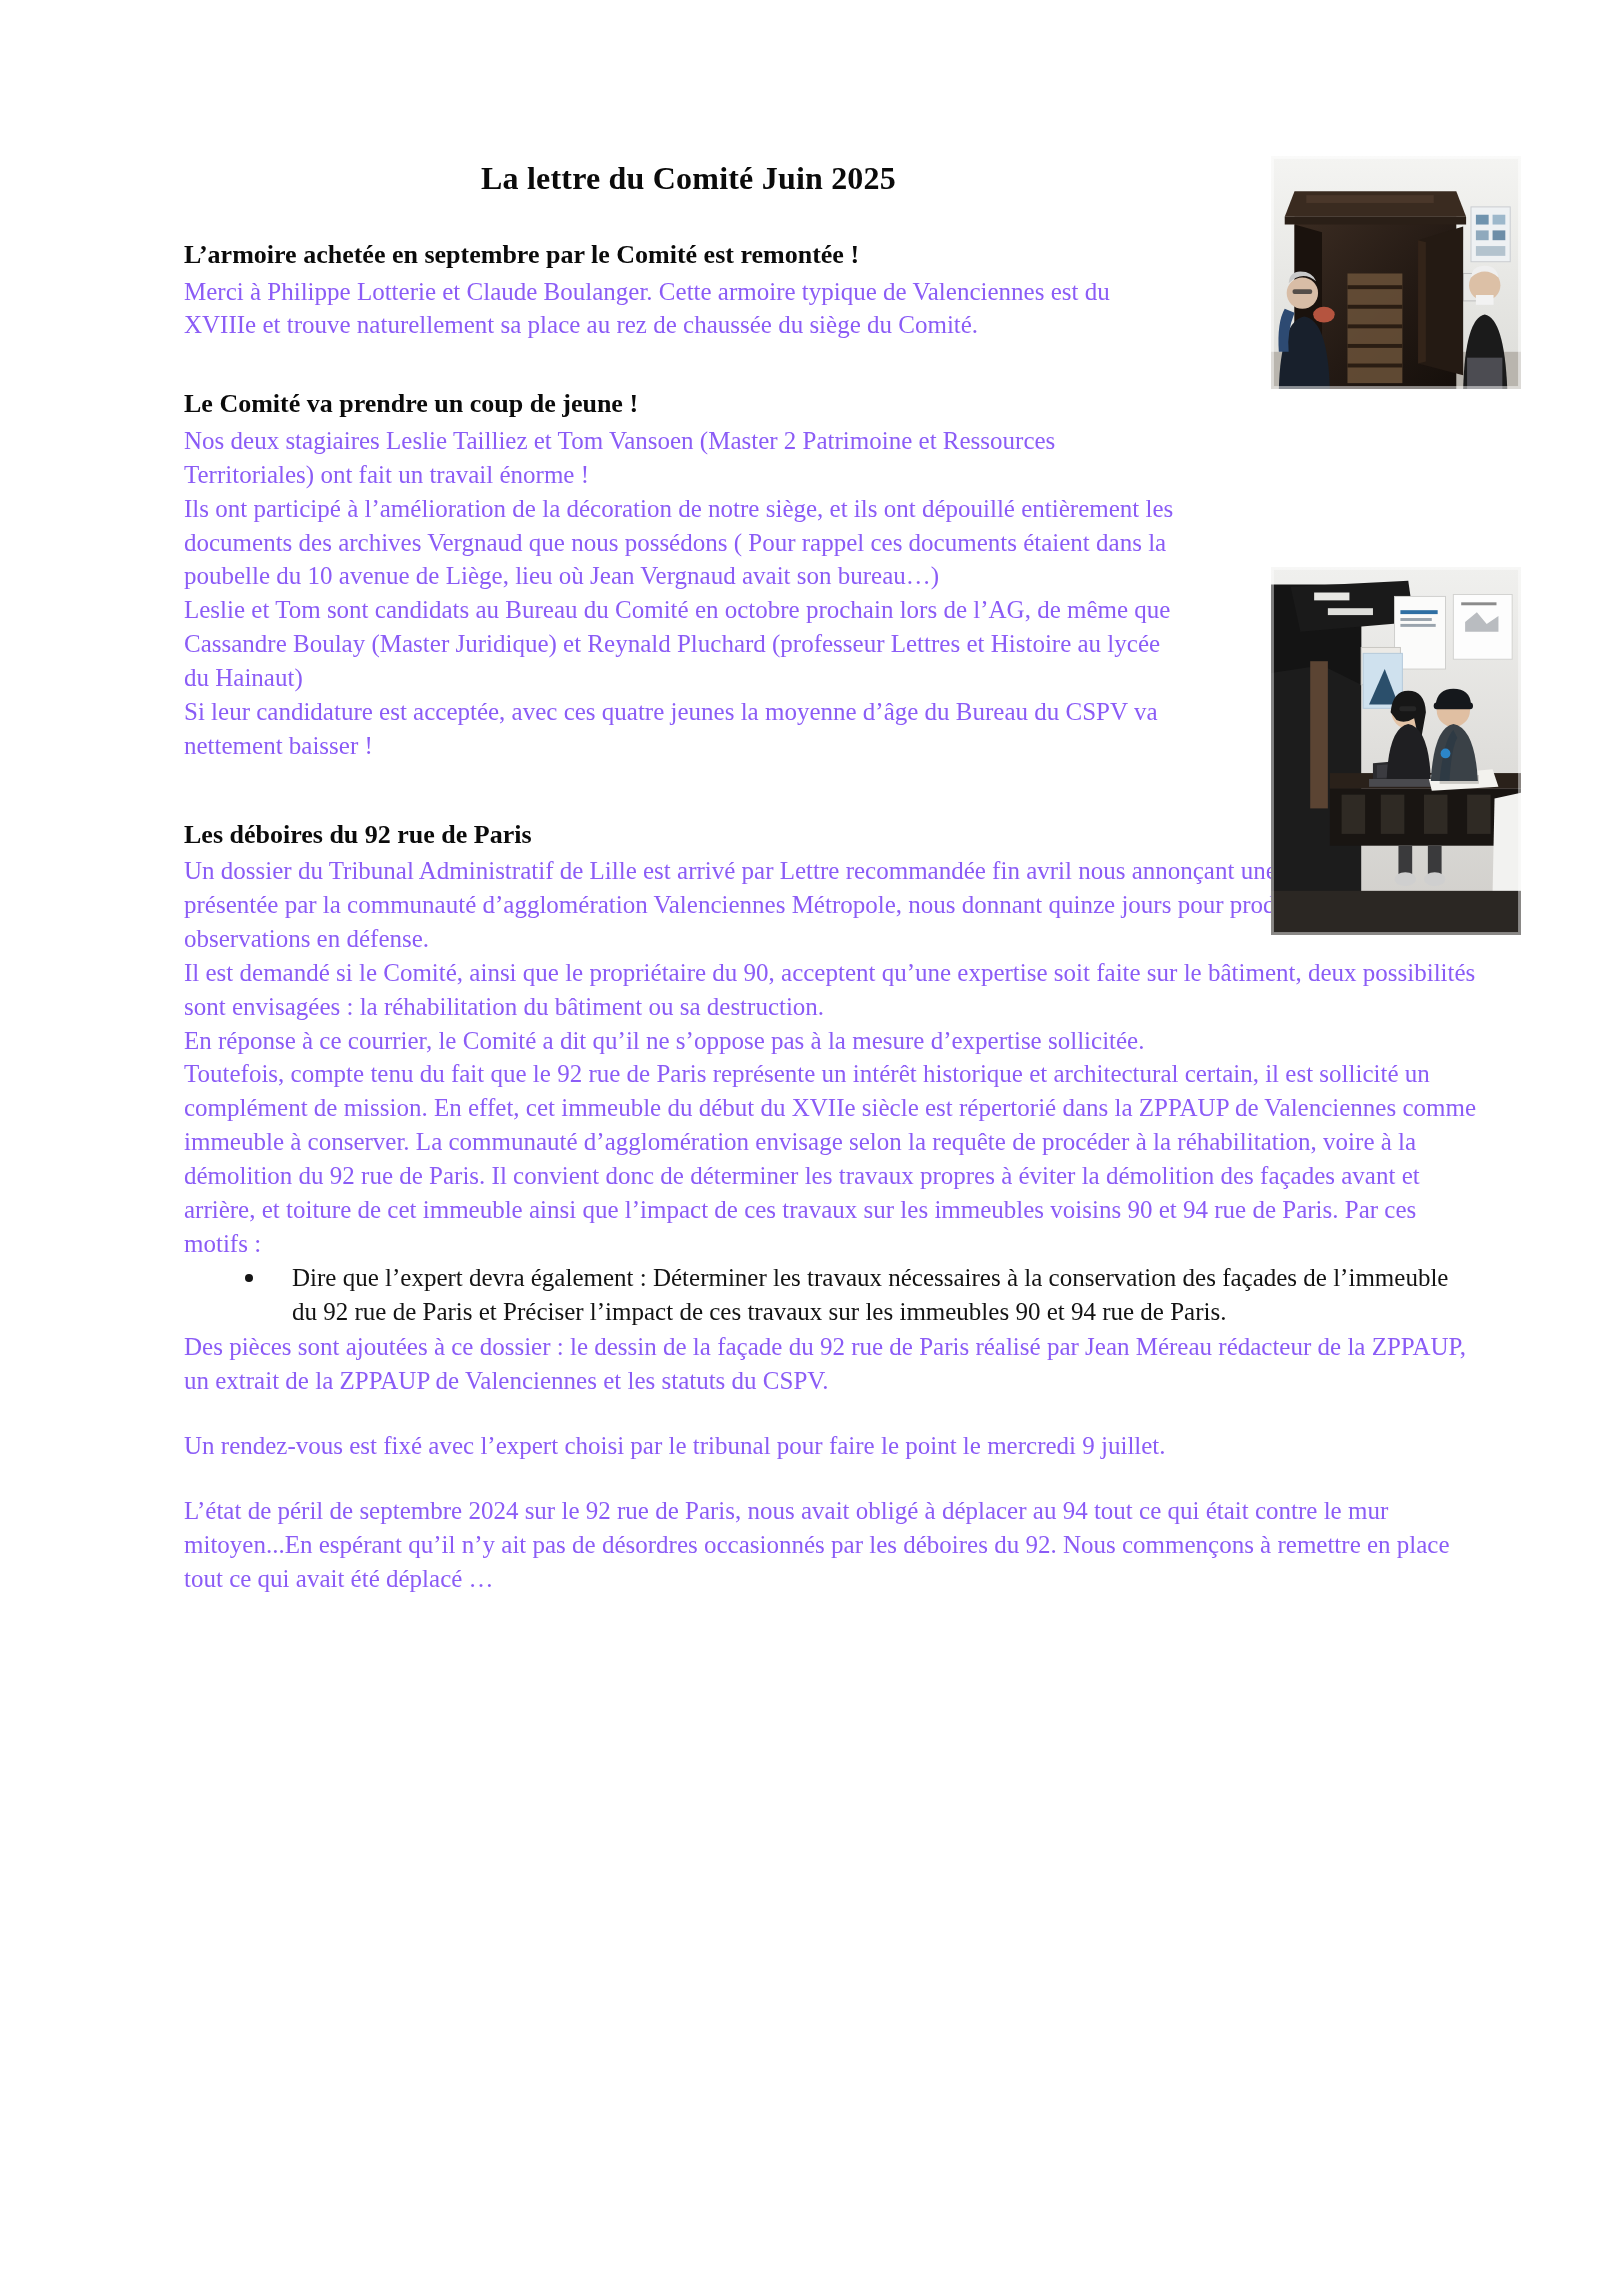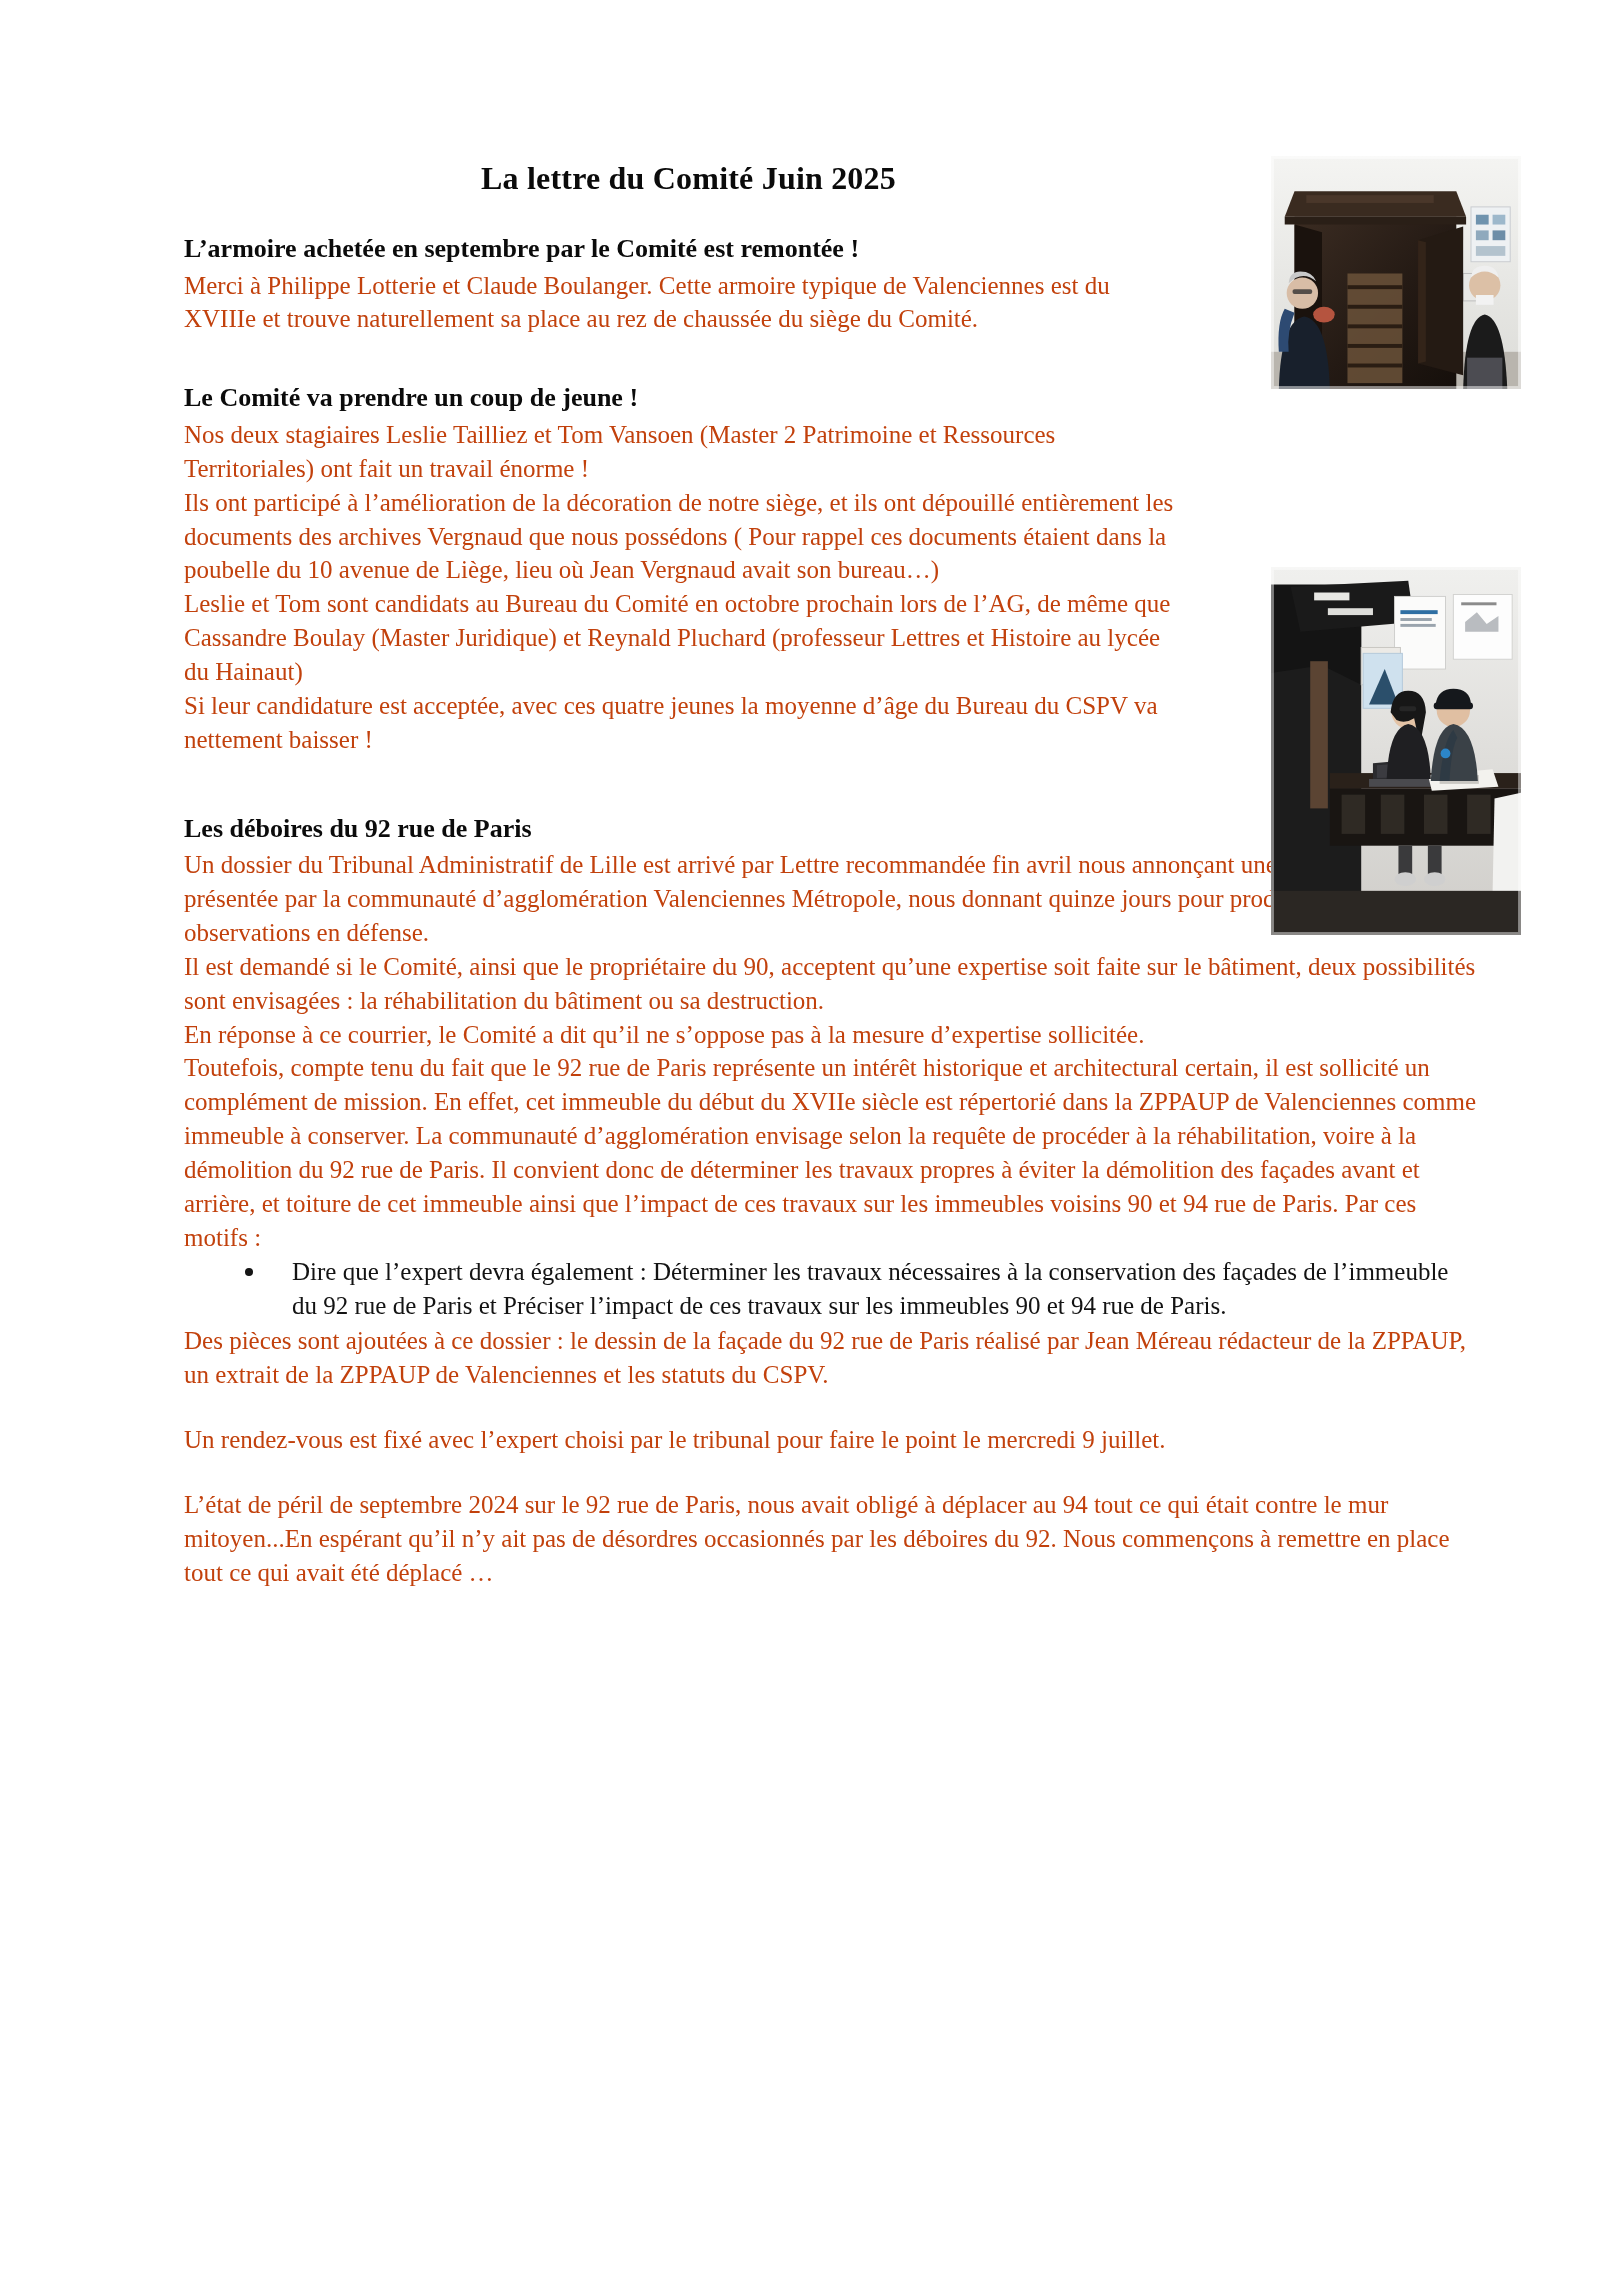--- a/index.html
+++ b/index.html
@@ -30,38 +30,38 @@
     font-size: 32px;
     font-weight: bold;
     letter-spacing: 0.2px;
     color: #0b0b0b;
   }
 
   
   .body-col {
     position: absolute;
     left: 172px;
-    top: 232px;
+    top: 238px;
     width: 1294px;
   }
   .text-narrow { width: 990px; }
   .text-wide   { width: 1294px; }
 
   h2.section-head {
     font-size: 26px;
     font-weight: bold;
     margin: 0 0 2px 0;
     line-height: 1.33;
     color: #0b0b0b;
   }
   p.para {
     font-size: 25px;
     line-height: 1.355;
     margin: 0;
-    color: #c2410c;
+    color: #8b5cf6;
     text-align: left;
     hyphens: none;
   }
   .gap-md { height: 31px; }
   .gap-lg { height: 45px; }
   .gap-xl { height: 55px; }
 
   ul.motifs {
     list-style: none;
     margin: 0;

